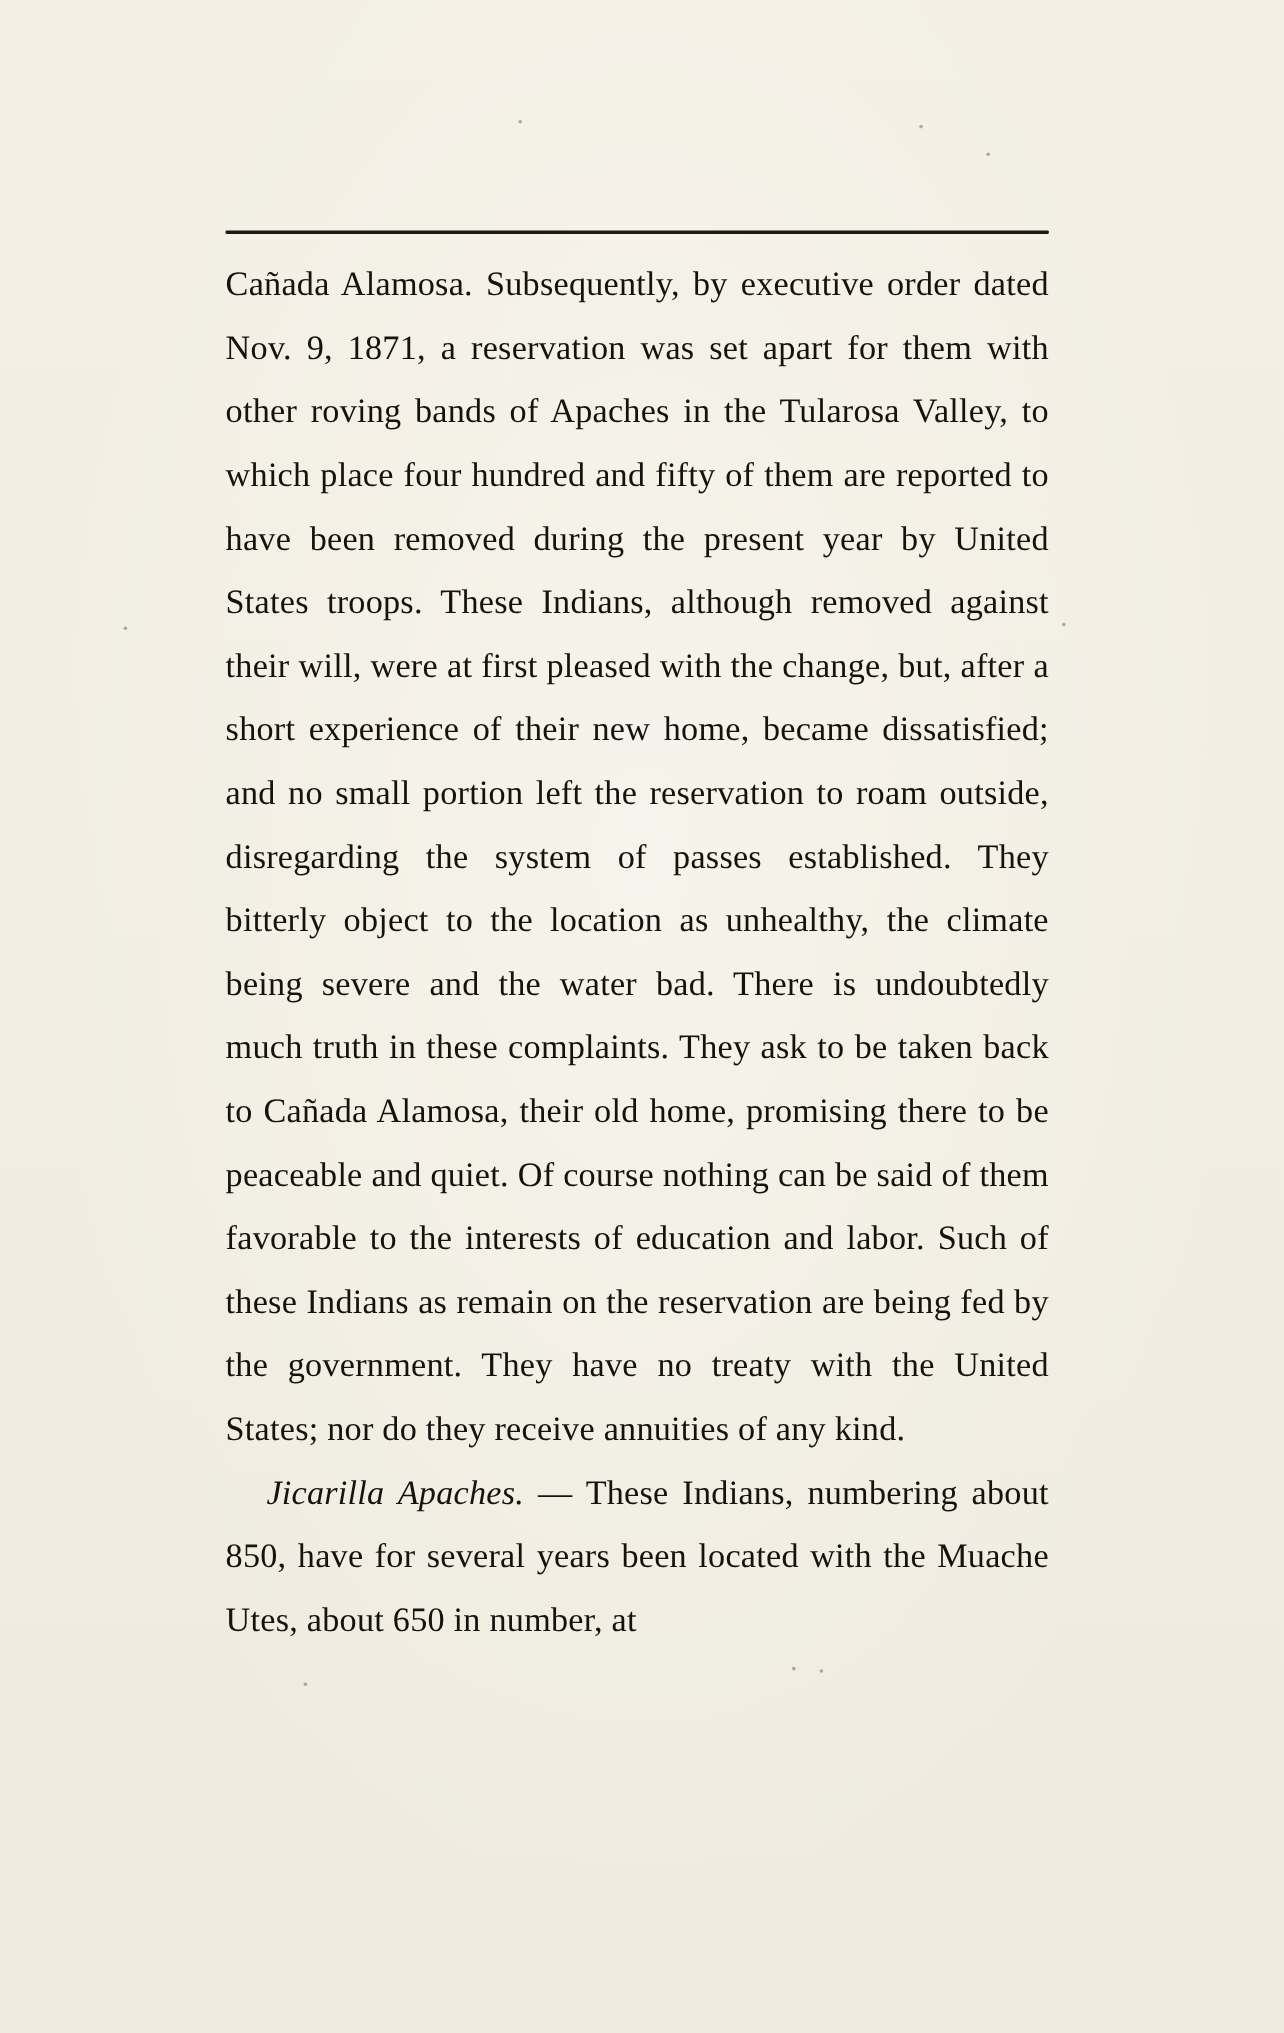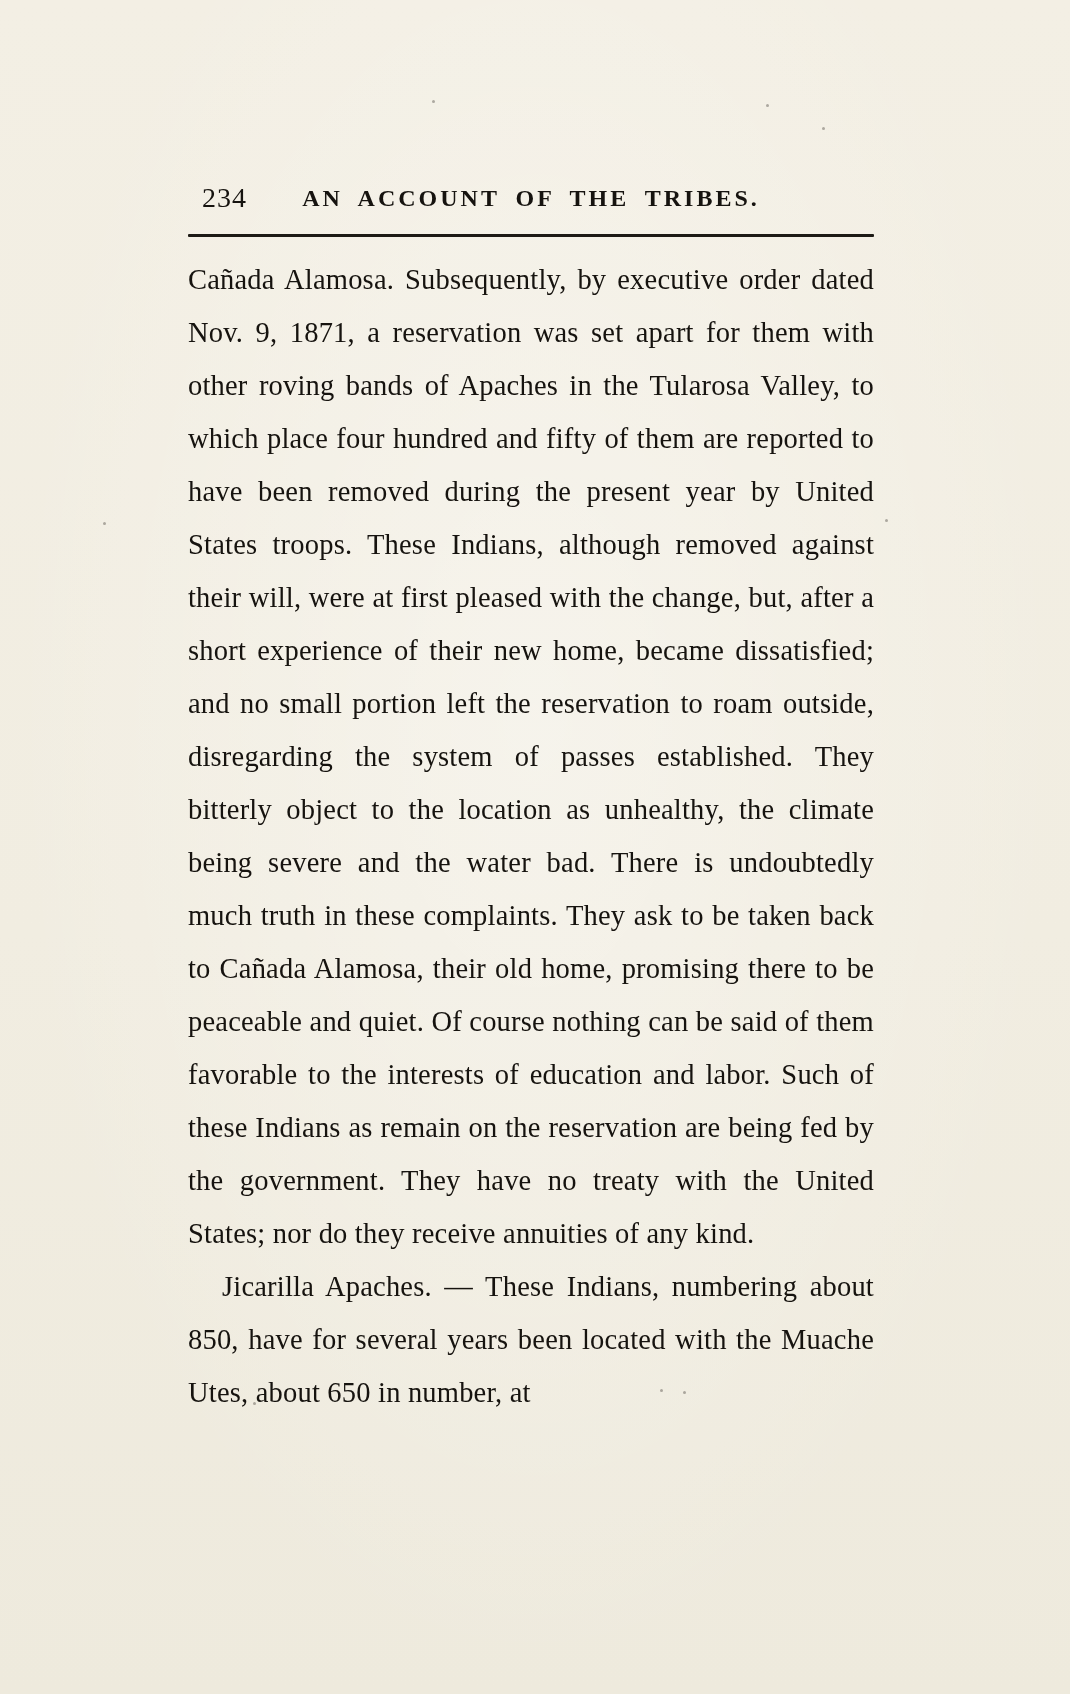--- a/index.html
+++ b/index.html
@@ -62,20 +62,21 @@
     text-align: justify;
     letter-spacing: 0.2px;
   }
   .para {
     margin: 0;
   }
   .para.indent {
     text-indent: 34px;
   }
   .italic {
+    font-style: italic;
   }
   .speck {
     position: absolute;
     background: rgba(40, 35, 28, 0.35);
     border-radius: 50%;
   }
   .speck.s1 { left: 432px; top: 100px;  width: 3px; height: 3px; }
   .speck.s2 { left: 766px; top: 104px;  width: 3px; height: 3px; }
   .speck.s3 { left: 822px; top: 127px;  width: 3px; height: 3px; }
   .speck.s4 { left: 103px; top: 522px;  width: 3px; height: 3px; }
@@ -93,24 +94,20 @@
   <span class="speck s2"></span>
   <span class="speck s3"></span>
   <span class="speck s4"></span>
   <span class="speck s5"></span>
   <span class="speck s6"></span>
   <span class="speck s7"></span>
   <span class="speck s8"></span>
 
   <div class="content">
 
-    <div class="running-head">
-      <span class="page-number">234</span>
-      <span class="header-title">AN ACCOUNT OF THE TRIBES.</span>
-    </div>
 
     <div class="rule"></div>
 
     <div class="body-text">
 
       <p class="para">Cañada Alamosa.  Subsequently, by executive order dated Nov. 9, 1871, a reservation was set apart for them with other roving bands of Apaches in the Tularosa Valley, to which place four hundred and fifty of them are reported to have been removed during the present year by United States troops.  These Indians, although removed against their will, were at first pleased with the change, but, after a short experience of their new home, became dissatisfied; and no small portion left the reservation to roam outside, disregarding the system of passes established.  They bitterly object to the location as unhealthy, the climate being severe and the water bad.  There is undoubtedly much truth in these complaints.  They ask to be taken back to Cañada Alamosa, their old home, promising there to be peaceable and quiet.  Of course nothing can be said of them favorable to the interests of education and labor.  Such of these Indians as remain on the reservation are being fed by the government.  They have no treaty with the United States; nor do they receive annuities of any kind.</p>
 
       <p class="para indent"><span class="italic">Jicarilla Apaches.</span><span> — These Indians, numbering about 850, have for several years been located with the Muache Utes, about 650 in number, at</span></p>
 
     </div>

